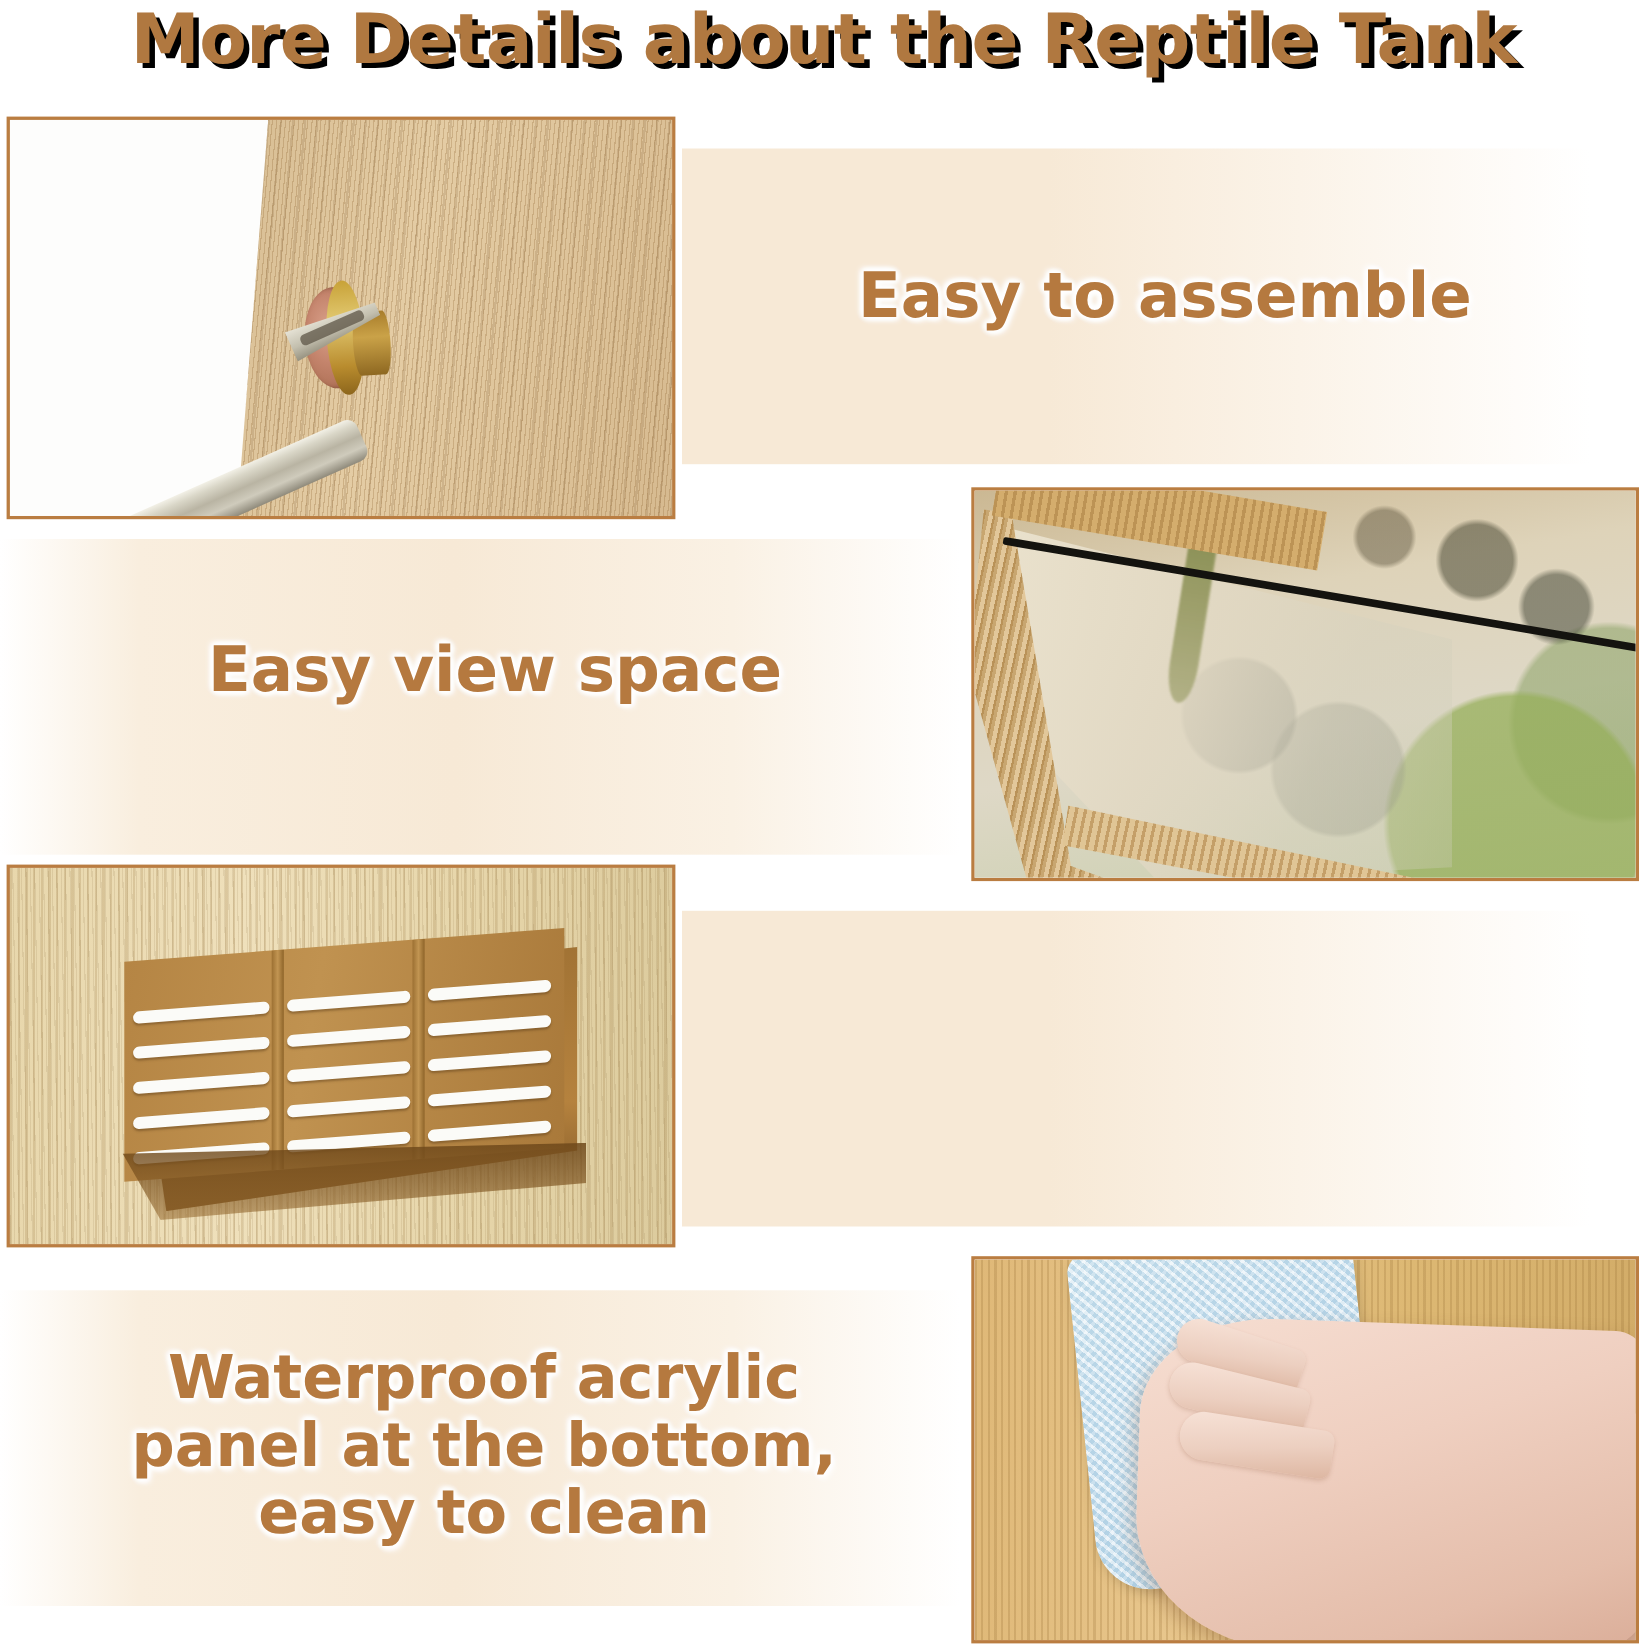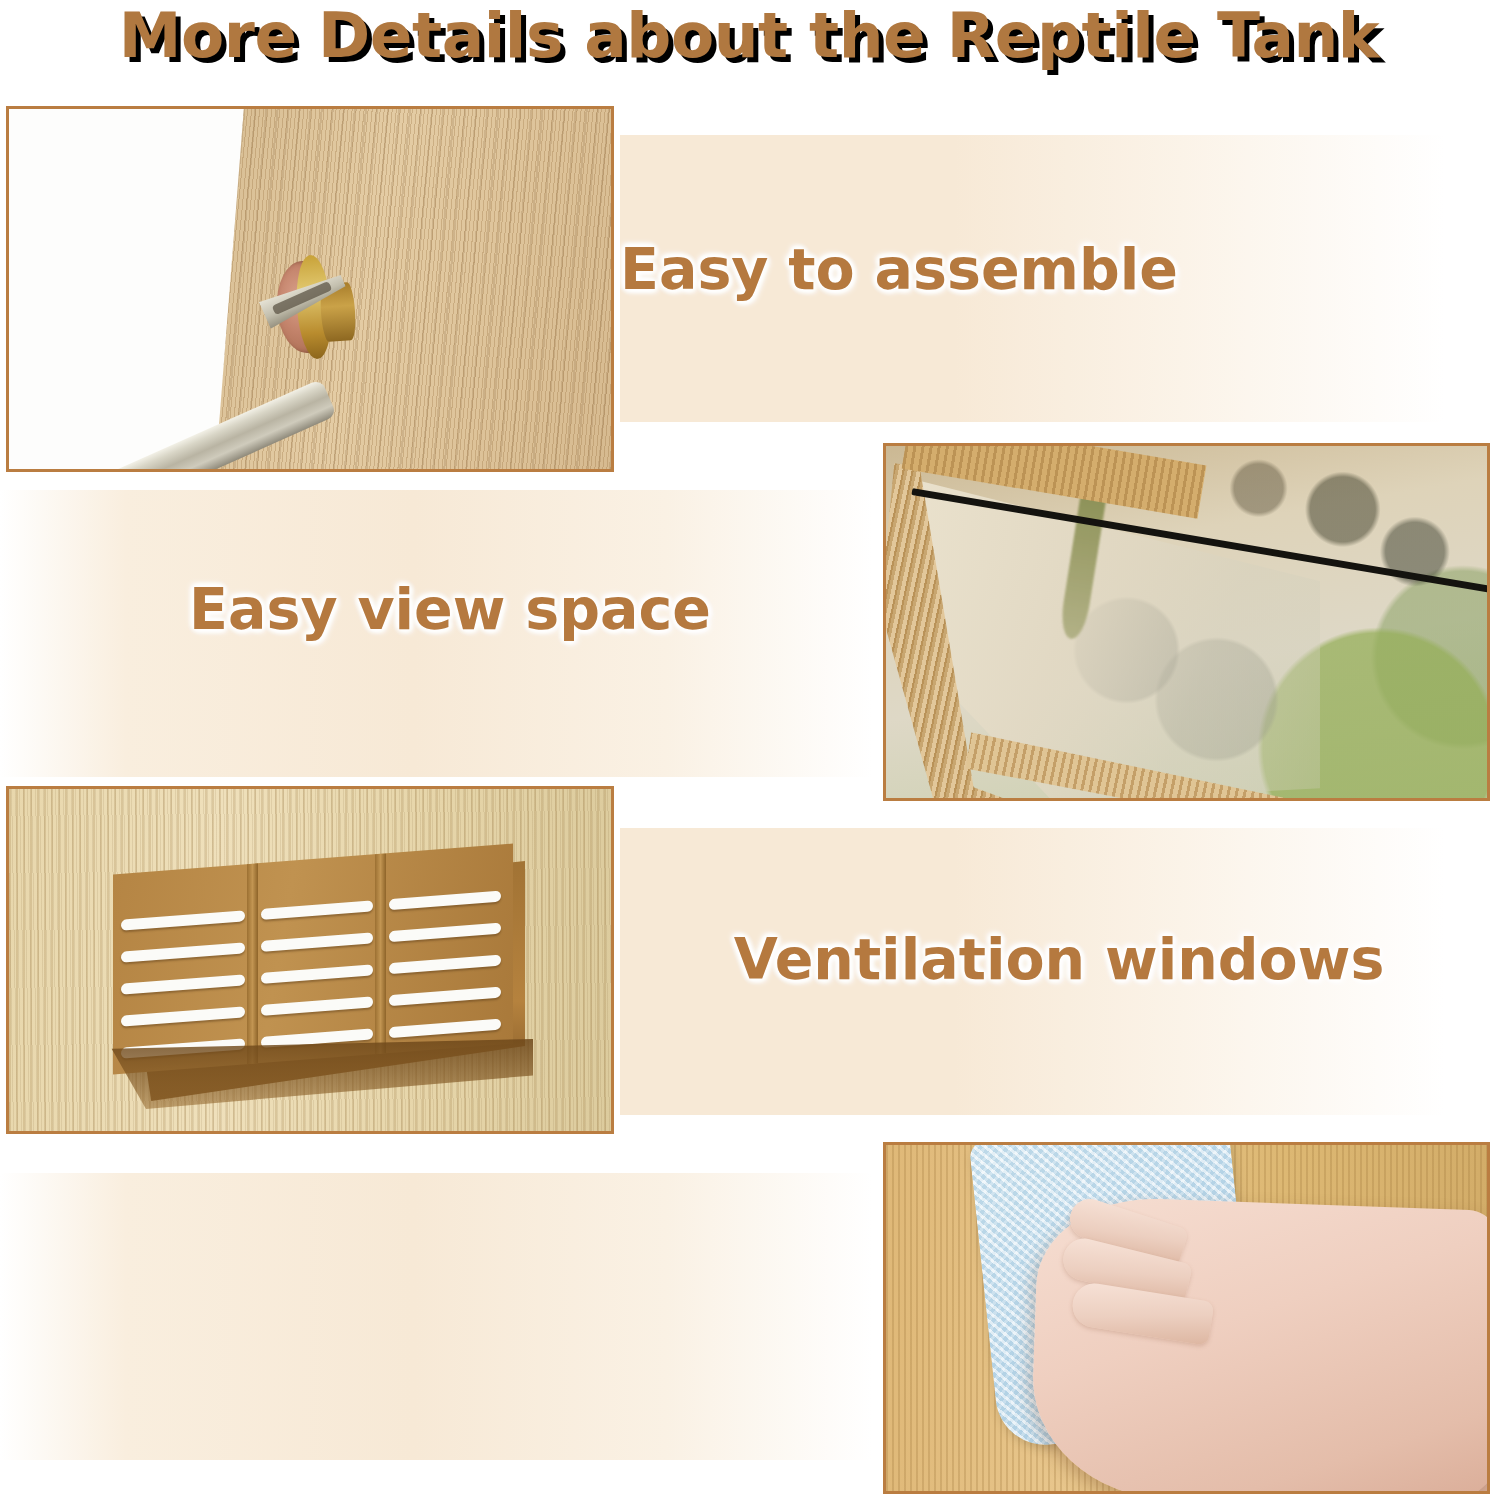--- a/index.html
+++ b/index.html
@@ -64,21 +64,21 @@
     color: #b5793f;
     white-space: pre-line;
     line-height: 1.12;
     text-shadow:
        0 0  7px #ffffff,  0 0 7px #ffffff,
        2px 0 5px #ffffff, -2px 0 5px #ffffff,
        0 2px 5px #ffffff,  0 -2px 5px #ffffff,
        3px 3px 6px #ffffff, -3px -3px 6px #ffffff;
   }
 
-  #cap1 { left: 620px; top: 238px;  width: 878px; font-size: 57px; text-align: left; }
+  #cap1 { left: 620px; top: 238px;  width: 878px; font-size: 57px; text-align: center; }
   #cap2 { left: 0px;   top: 578px;  width: 900px; font-size: 57px; text-align: center; }
   #cap3 { left: 620px; top: 928px;  width: 878px; font-size: 57px; text-align: center; }
   #cap4 { left: 0px;   top: 1222px; width: 880px; font-size: 55px; text-align: center; }
 
   
   .frame {
     position: absolute;
     border: 3px solid #ba7d41;
     overflow: hidden;
     background: #ffffff;
@@ -362,21 +362,20 @@
           <div class="p3-divider" style="left: 262px;"></div>
           <div class="slot" style="left: 276px; width: 112px; top: 46px;"></div>
           <div class="slot" style="left: 276px; width: 112px; top: 78px;"></div>
           <div class="slot" style="left: 276px; width: 112px; top: 110px;"></div>
           <div class="slot" style="left: 276px; width: 112px; top: 142px;"></div>
           <div class="slot" style="left: 276px; width: 112px; top: 174px;"></div>
         </div>
       <div class="p3-shadow"></div>
     </div>
   </div>
-  <div class="caption" id="cap3">Ventilation windows</div>
 
   <div class="frame" id="frame4">
     <div class="photo" id="photo4">
       <div class="p4-acrylic"></div>
       <div class="p4-vent" id="minivent">
           <div class="vslot" style="left: 6px; width: 60px; top: 14px;"></div>
           <div class="vslot" style="left: 6px; width: 60px; top: 32px;"></div>
           <div class="vslot" style="left: 6px; width: 60px; top: 50px;"></div>
           <div class="vslot" style="left: 6px; width: 60px; top: 68px;"></div>
           <div class="vslot" style="left: 6px; width: 60px; top: 86px;"></div>
@@ -387,14 +386,17 @@
           <div class="vslot" style="left: 74px; width: 64px; top: 86px;"></div>
         </div>
       <div class="p4-arm"></div>
       <div class="p4-cloth"></div>
       <div class="p4-hand"></div>
       <div class="p4-finger" style="left:182px;top:66px;width:118px;height:40px;transform:rotate(18deg);"></div>
       <div class="p4-finger" style="left:176px;top:104px;width:128px;height:42px;transform:rotate(14deg);"></div>
       <div class="p4-finger" style="left:186px;top:146px;width:140px;height:44px;transform:rotate(9deg);"></div>
     </div>
   </div>
+  <div class="caption" id="cap4">Waterproof acrylic
+panel at the bottom,
+easy to clean</div>
 
 </div>
 
 </body></html>

